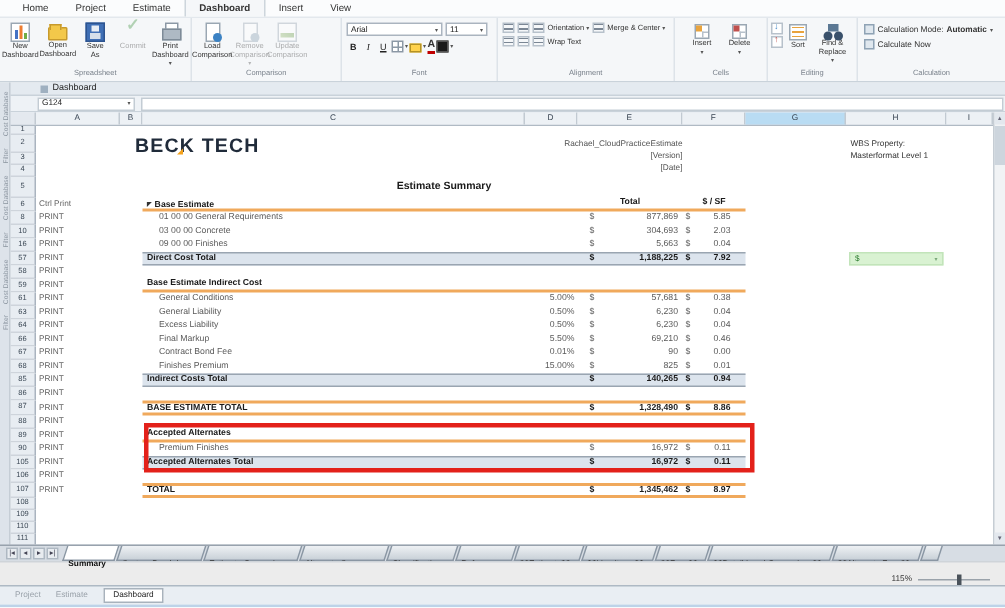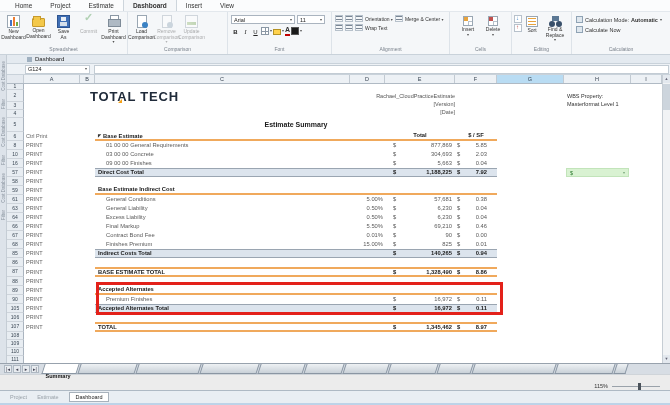--- a/index.html
+++ b/index.html
@@ -877,21 +877,21 @@
             <div class="cD" style="line-height: 8px;"></div>
             <div class="cE" style="line-height: 8px;"></div>
             <div class="cF" style="line-height: 8px;"></div>
           </div>
           <div class="cG"></div>
           <div class="cH"></div>
           <div class="cI"></div>
         </div>
       </div>
     <div class="logo-block">
-      <span>TOTAL TECH</span>
+      <span>BECK TECH</span>
       <span class="logo-accent"></span>
     </div>
     <div class="right-header">
       <div>Rachael_CloudPracticeEstimate</div>
       <div>[Version]</div>
       <div>[Date]</div>
     </div>
     <div class="wbs-block">
       <div>WBS Property:</div>
       <div>Masterformat Level 1</div>

